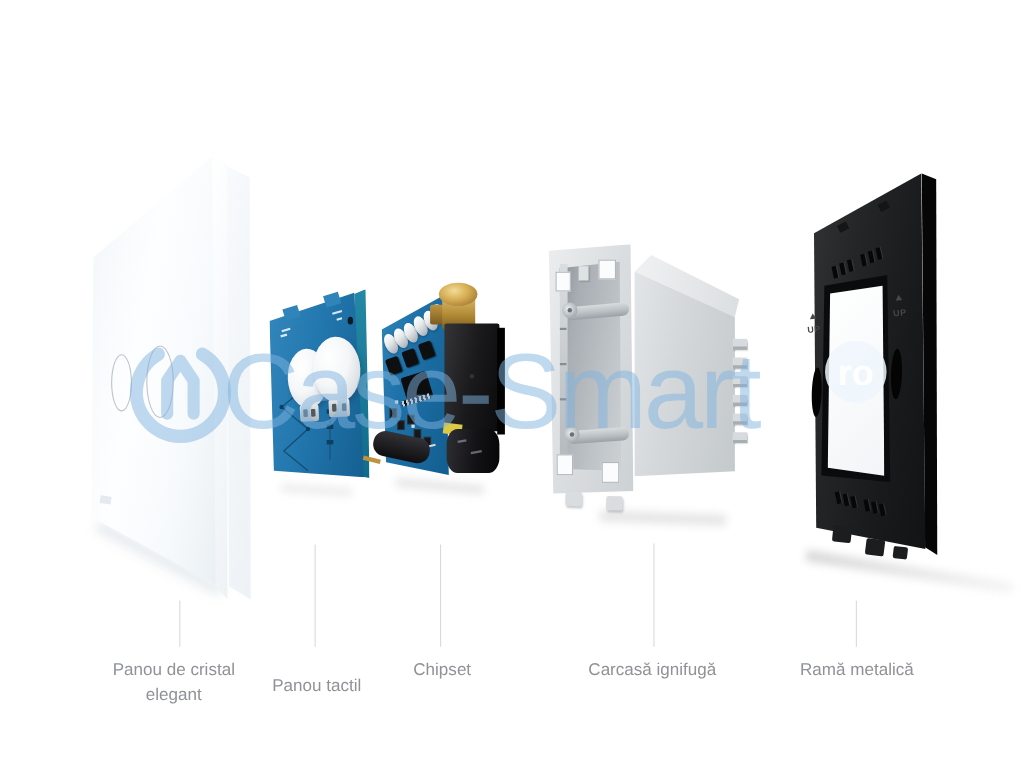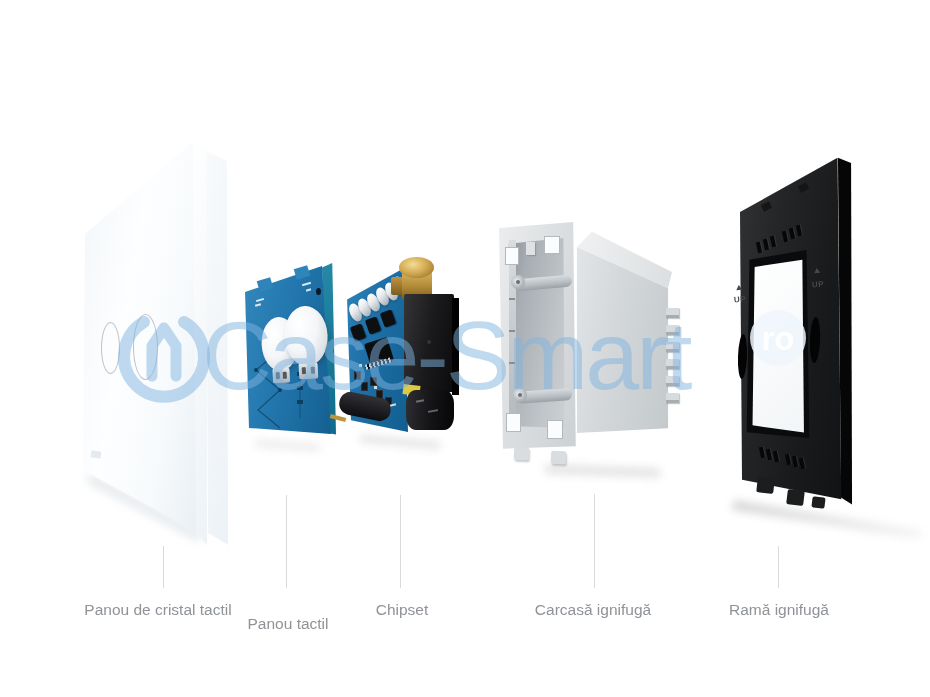--- a/index.html
+++ b/index.html
@@ -344,25 +344,25 @@
   <div id="ua2" class="abs up-arrow"></div>
   <div id="up1" class="abs up-mark">UP</div>
   <div id="up2" class="abs up-mark">UP</div>
 
   <div id="ld1" class="abs leader"></div>
   <div id="ld2" class="abs leader"></div>
   <div id="ld3" class="abs leader"></div>
   <div id="ld4" class="abs leader"></div>
   <div id="ld5" class="abs leader"></div>
 
-  <div id="lb1" class="abs part-label">Panou de cristal tactil</div>
+  <div id="lb1" class="abs part-label">Panou de cristal elegant</div>
   <div id="lb2" class="abs part-label">Panou tactil</div>
   <div id="lb3" class="abs part-label">Chipset</div>
   <div id="lb4" class="abs part-label">Carcasă ignifugă</div>
-  <div id="lb5" class="abs part-label">Ramă ignifugă</div>
+  <div id="lb5" class="abs part-label">Ramă metalică</div>
 
   <svg id="watermark" class="abs" viewBox="0 0 730 132">
     <g stroke="rgba(127,180,223,.5)" fill="none" stroke-linecap="round" stroke-linejoin="round">
       <path d="M 72 46 A 40 40 0 1 1 32 46" stroke-width="12"></path>
       <path d="M 40 100 L 40 70 L 52 52 L 64 70 L 64 100" stroke-width="11"></path>
     </g>
     <text x="90" y="113" font-size="97" letter-spacing="-3" font-family="Liberation Sans, sans-serif" fill="rgba(127,180,223,.5)">Case-Smart</text>
     <circle cx="666" cy="62" r="28" fill="rgba(238,246,252,.85)"></circle>
     <text x="666" y="74" font-size="33" font-weight="bold" text-anchor="middle" font-family="Liberation Sans, sans-serif" fill="rgba(255,255,255,.95)">ro</text>
   </svg>

